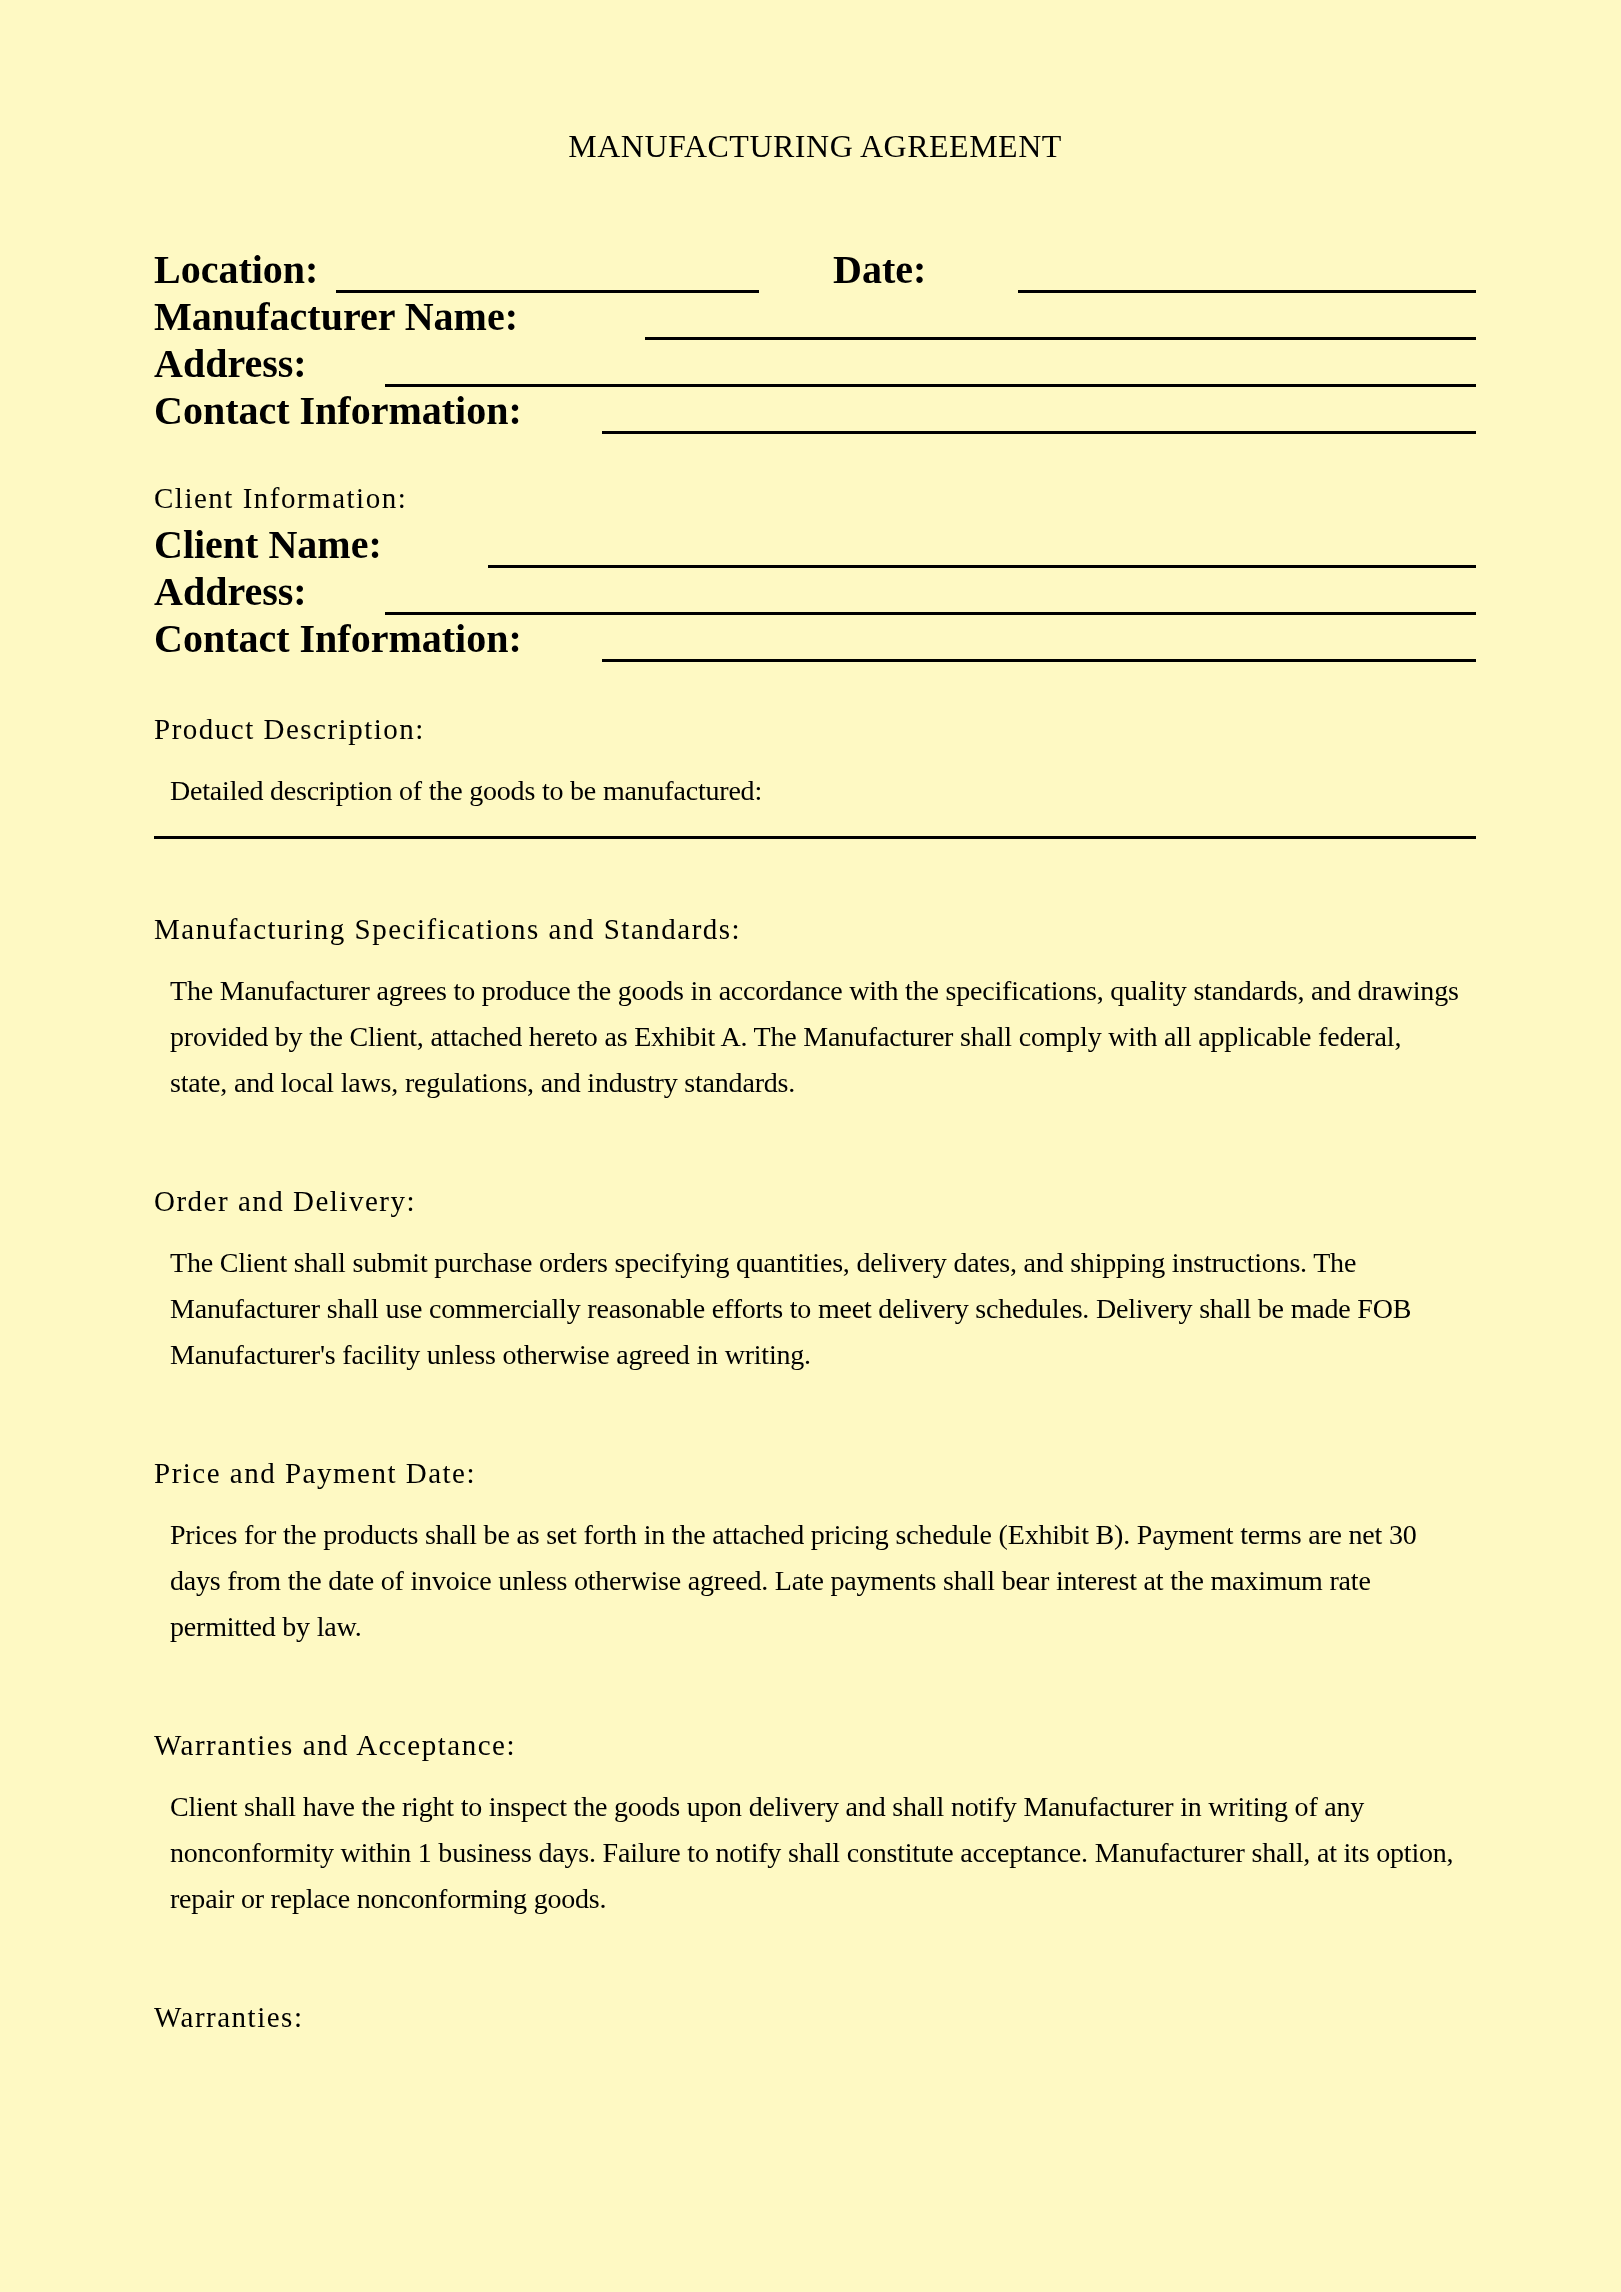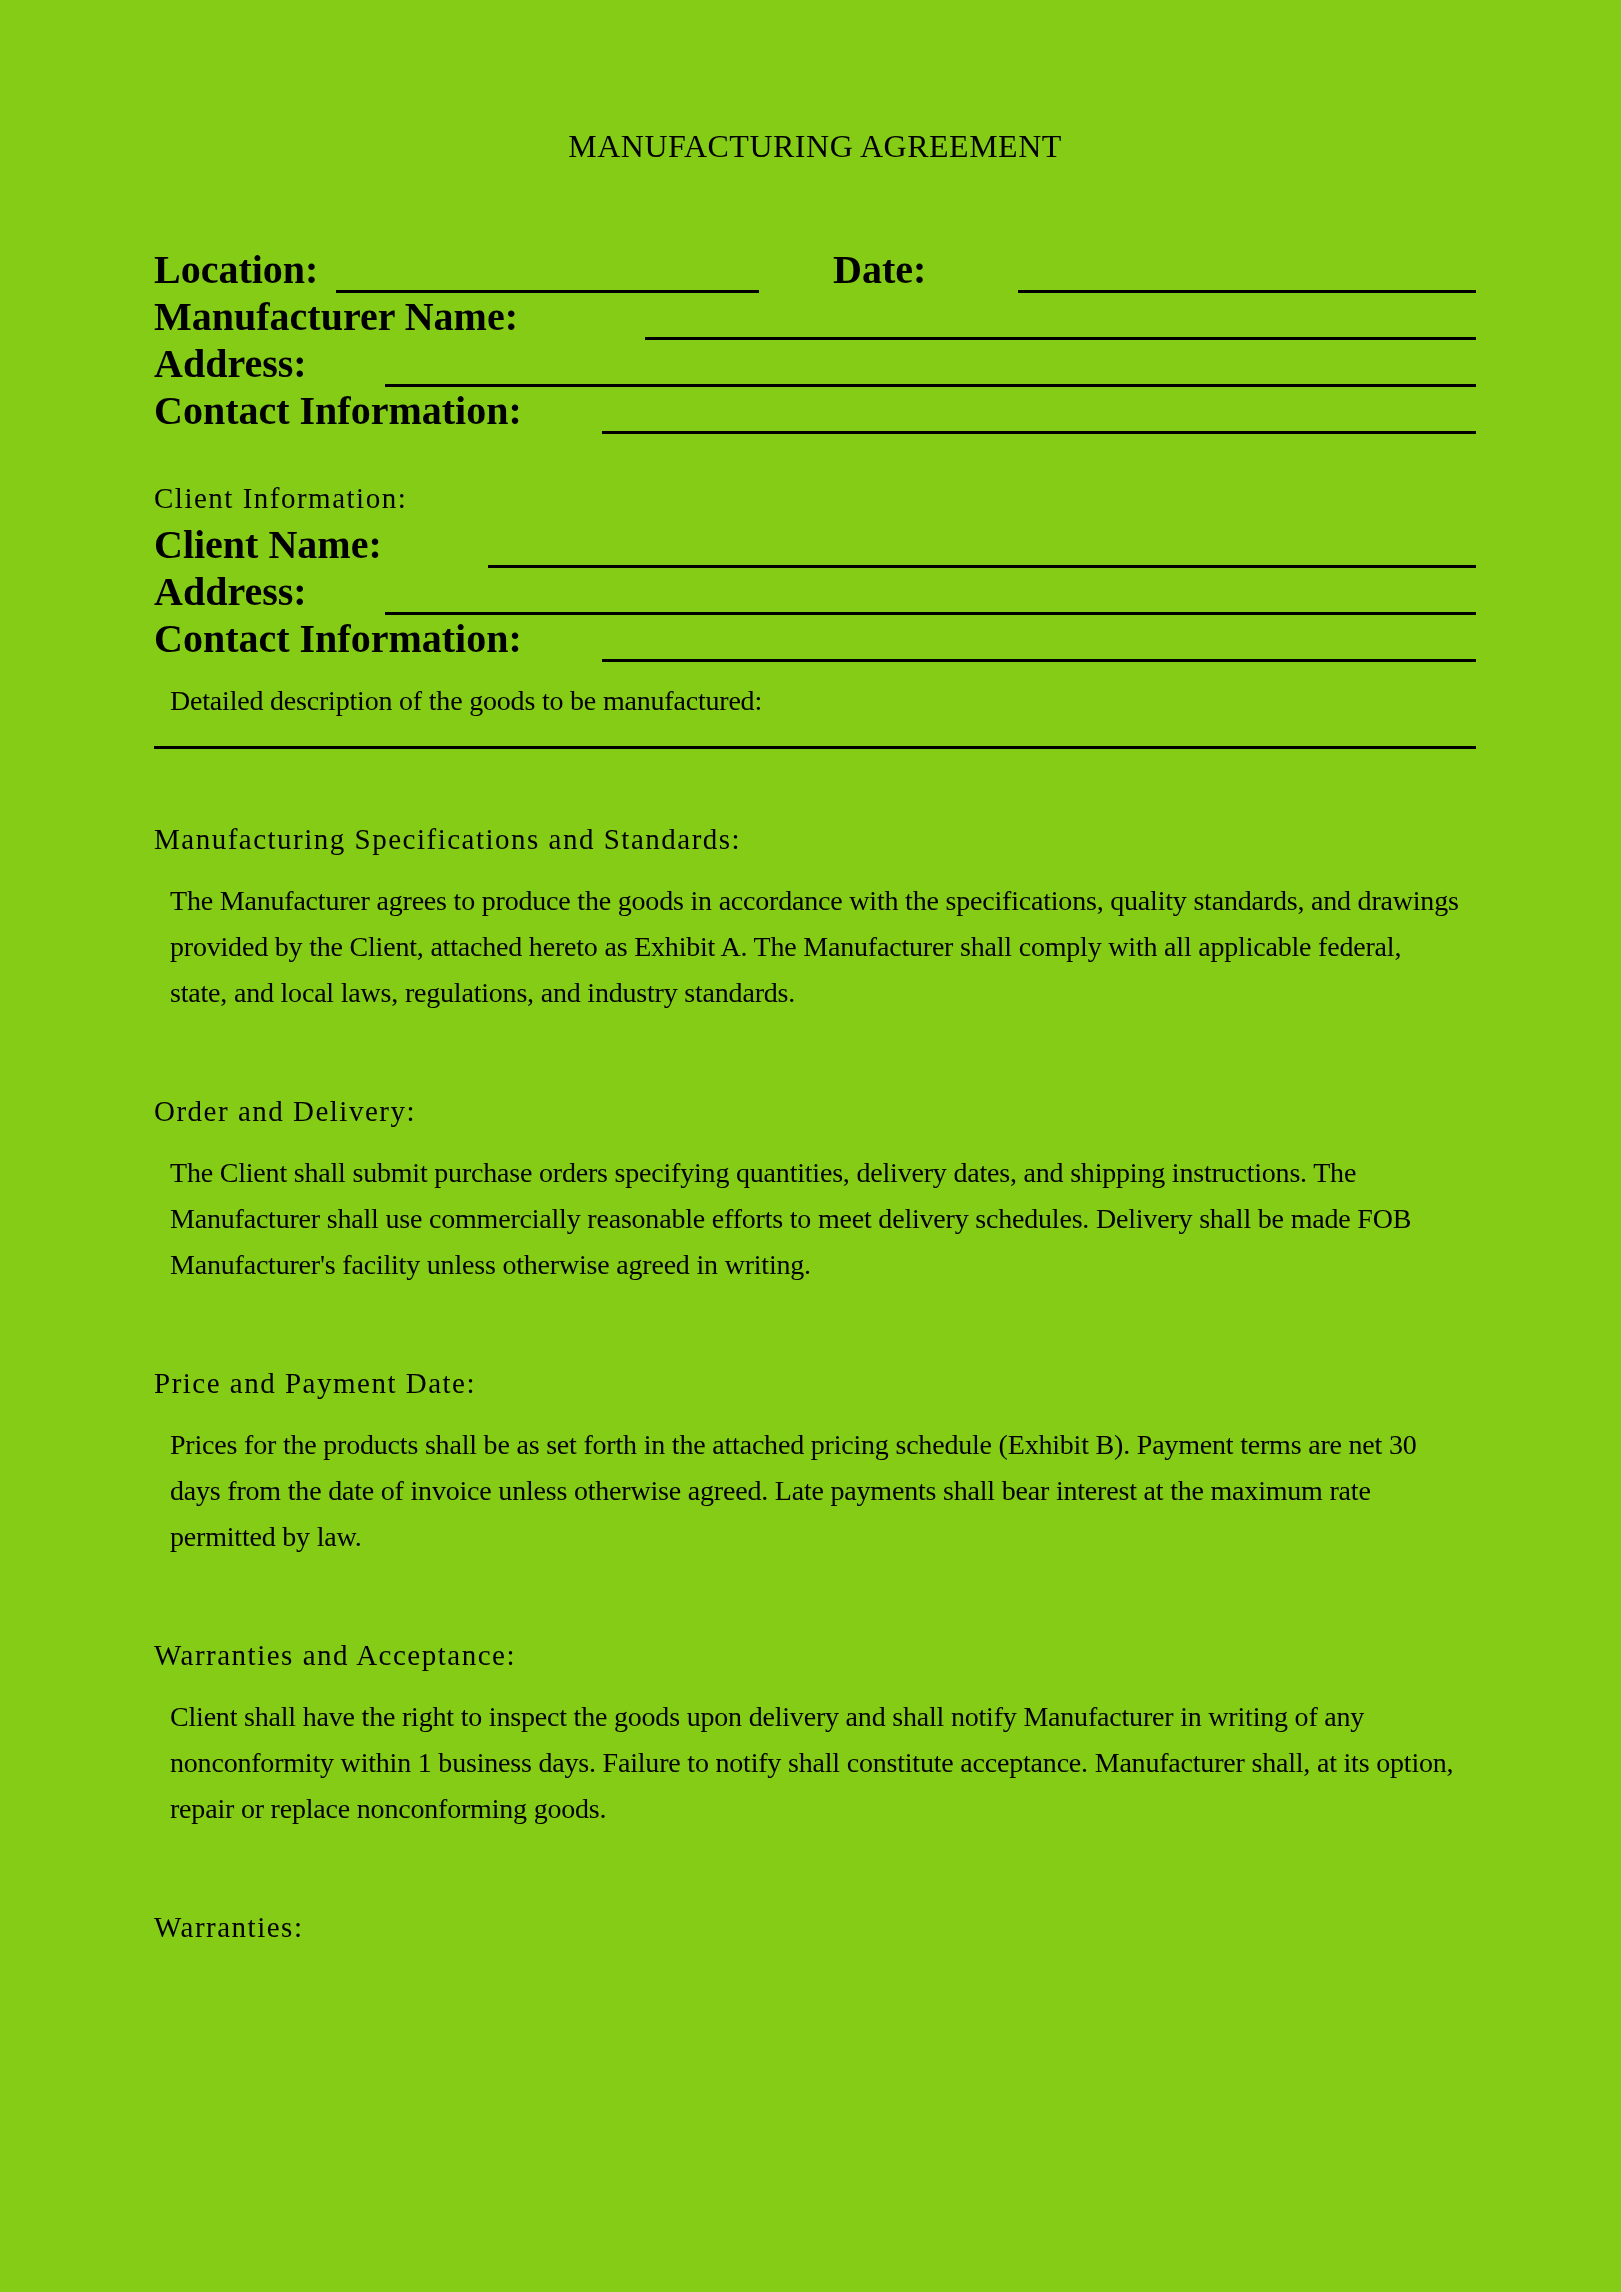--- a/index.html
+++ b/index.html
@@ -1,17 +1,17 @@
 <!DOCTYPE html>
 <html><head>
 <meta charset="utf-8">
 <style>
   html,body{margin:0;padding:0;background:#e8e8e8;}
   .page{
-    width:1621px;height:2293px;background:#84cc16;color:#000;
+    width:1621px;height:2293px;background:#fef9c3;color:#000;
     font-family:"Liberation Serif","DejaVu Serif",serif;
     position:relative;overflow:hidden;box-sizing:border-box;
     padding:0 145px 0 154px;
   }
   .title{
     margin:125px 0 0 0;text-align:center;font-weight:normal;
     font-size:32px;line-height:43px;letter-spacing:0.5px;
   }
   .row{display:flex;align-items:flex-end;height:47px;}
   .label{font-size:40px;line-height:47px;white-space:nowrap;font-weight:bold;}
@@ -66,20 +66,21 @@
   </div>
   <div class="row">
     <span class="label">Address:</span>
     <span class="blank grow" style="margin-left:78px;"></span>
   </div>
   <div class="row">
     <span class="label">Contact Information:</span>
     <span class="blank grow" style="margin-left:80px;"></span>
   </div>
 
+  <h2 class="h-product">Product Description:</h2>
   <p>Detailed description of the goods to be manufactured:</p>
   <div class="rule"></div>
 
   <section>
     <h2 class="h-specs">Manufacturing Specifications and Standards:</h2>
     <p>The Manufacturer agrees to produce the goods in accordance with the specifications, quality standards, and drawings provided by the Client, attached hereto as Exhibit A. The Manufacturer shall comply with all applicable federal, state, and local laws, regulations, and industry standards.</p>
   </section>
 
   <section>
     <h2 class="h-sect">Order and Delivery:</h2>

